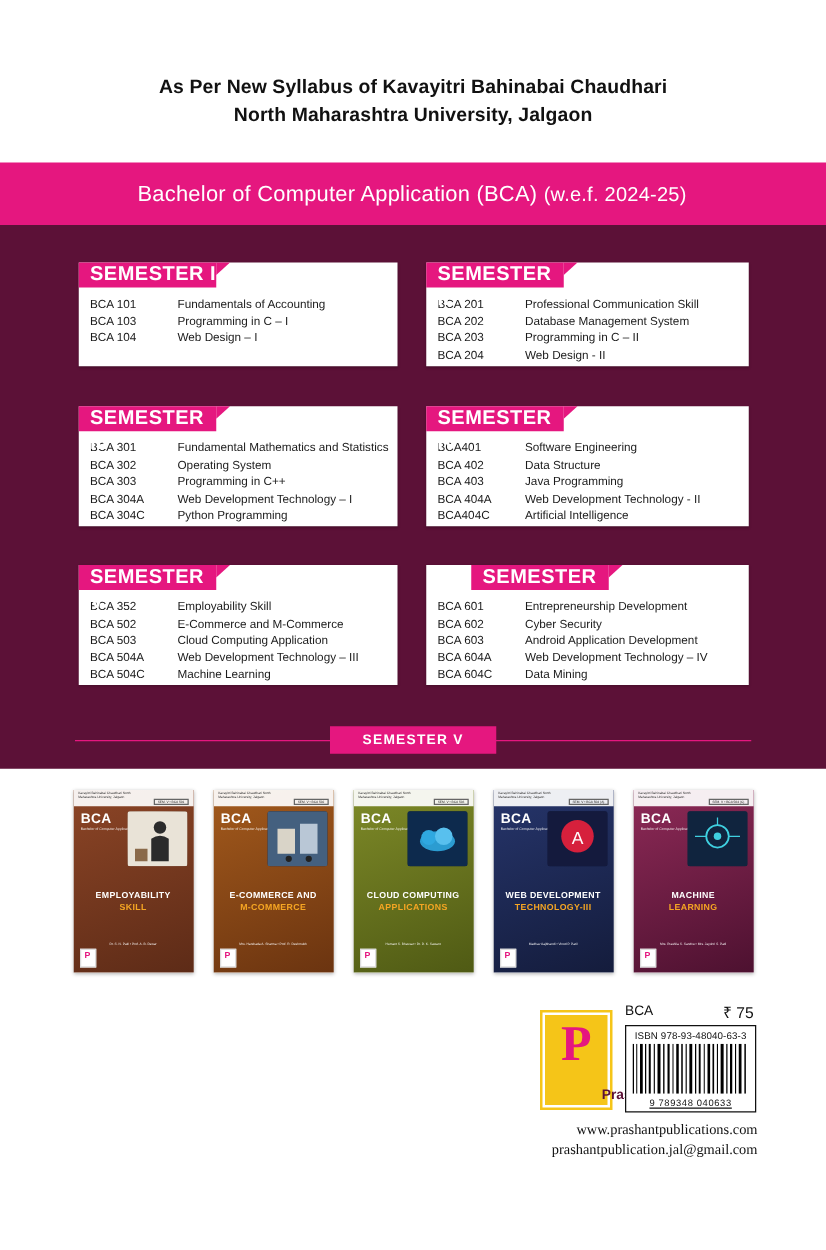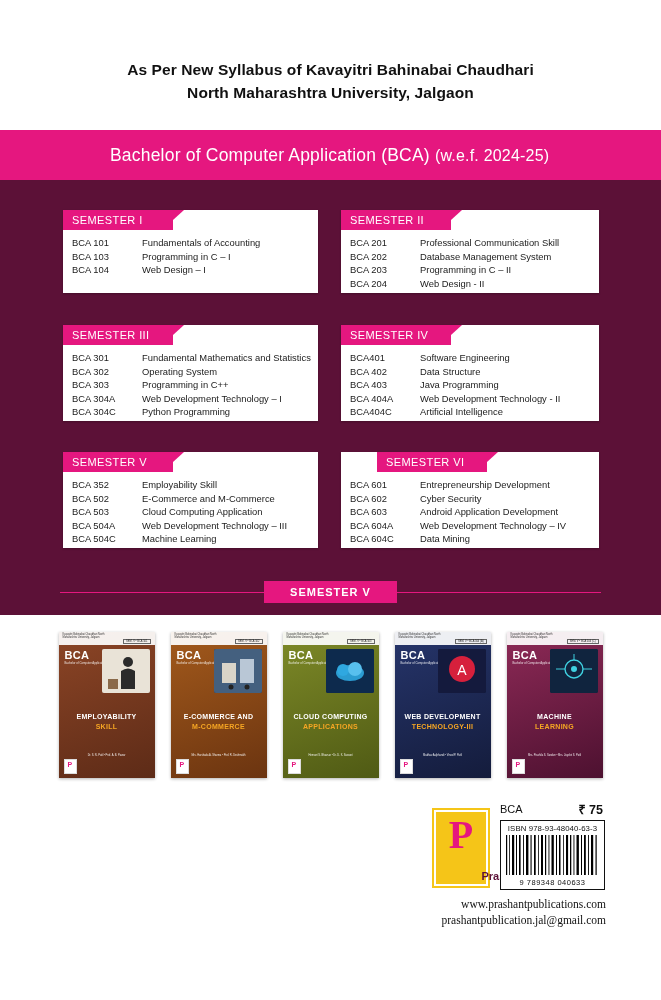--- a/index.html
+++ b/index.html
@@ -40,21 +40,21 @@
 
   
   .card{
     position:absolute;background:#ffffff;
     box-shadow:0 1px 2px rgba(0,0,0,.25);
   }
   .head-wrap{position:relative;overflow:visible;}
   .head-pink{
     position:absolute;top:0;left:0;height:20px;background:#e5177f;
   }
-  .head-pink .label{color:#fff;font-size:11px;font-weight:normal;letter-spacing:.4px;
+  .head-pink .label{color:#fff;font-size:16px;font-weight:bold;letter-spacing:.4px;
     margin-left:9px;line-height:20px;display:block;}
   .head-arrow{
     position:absolute;top:0;height:0;width:0;
     border-top:10px solid #e5177f;border-bottom:10px solid transparent;
     border-right:11px solid transparent;
   }
   .card-body{padding:6px 0 6px 0;}
   .crow{display:flex;font-size:9.4px;color:#1b1b1b;line-height:13.6px;padding-left:9px;}
   .ccode{width:70px;flex:0 0 70px;}
   .cname{flex:1;}
@@ -114,29 +114,29 @@
   .pl-inner{position:absolute;inset:2px;background:#f5c518;}
   .pl-p{
     position:absolute;left:0;top:2px;width:100%;text-align:center;
     font-family:"Liberation Serif", serif;font-size:40px;color:#e5177f;font-weight:bold;line-height:42px;
   }
   .pl-name{
     position:absolute;bottom:2px;left:0;width:100%;text-align:center;
     font-size:11px;font-weight:bold;color:#5c1137;padding-left:44px;
   }
   .bca-label{position:absolute;left:500px;top:803px;font-size:11px;color:#111;}
-  .price{position:absolute;right:58px;top:801px;font-size:12.5px;color:#111;font-weight:bold;}
+  .price{position:absolute;right:58px;top:801px;font-size:12.5px;color:#111;font-weight:normal;}
   .isbn-box{
     position:absolute;left:500px;top:820px;width:103px;height:68px;border:1px solid #111;background:#fff;
   }
   .isbn-text{
     position:absolute;top:3px;left:0;width:100%;text-align:center;font-size:7.8px;color:#111;letter-spacing:.1px;
   }
   .barcode{position:absolute;top:14px;left:5px;width:93px;height:40px;}
-  .barnum{position:absolute;bottom:2px;left:0;width:100%;text-align:center;font-size:7.5px;color:#111;letter-spacing:.5px;}
+  .barnum{position:absolute;bottom:2px;left:0;width:100%;text-align:center;font-size:7.5px;color:#111;letter-spacing:.5px;text-decoration:underline;}
 
   .contact{
     position:absolute;right:55px;top:896px;text-align:right;
     font-family:"Liberation Serif", serif;font-size:11.5px;color:#111;line-height:16px;
   }
 </style>
 </head>
 <body>
 
 <div class="page">

